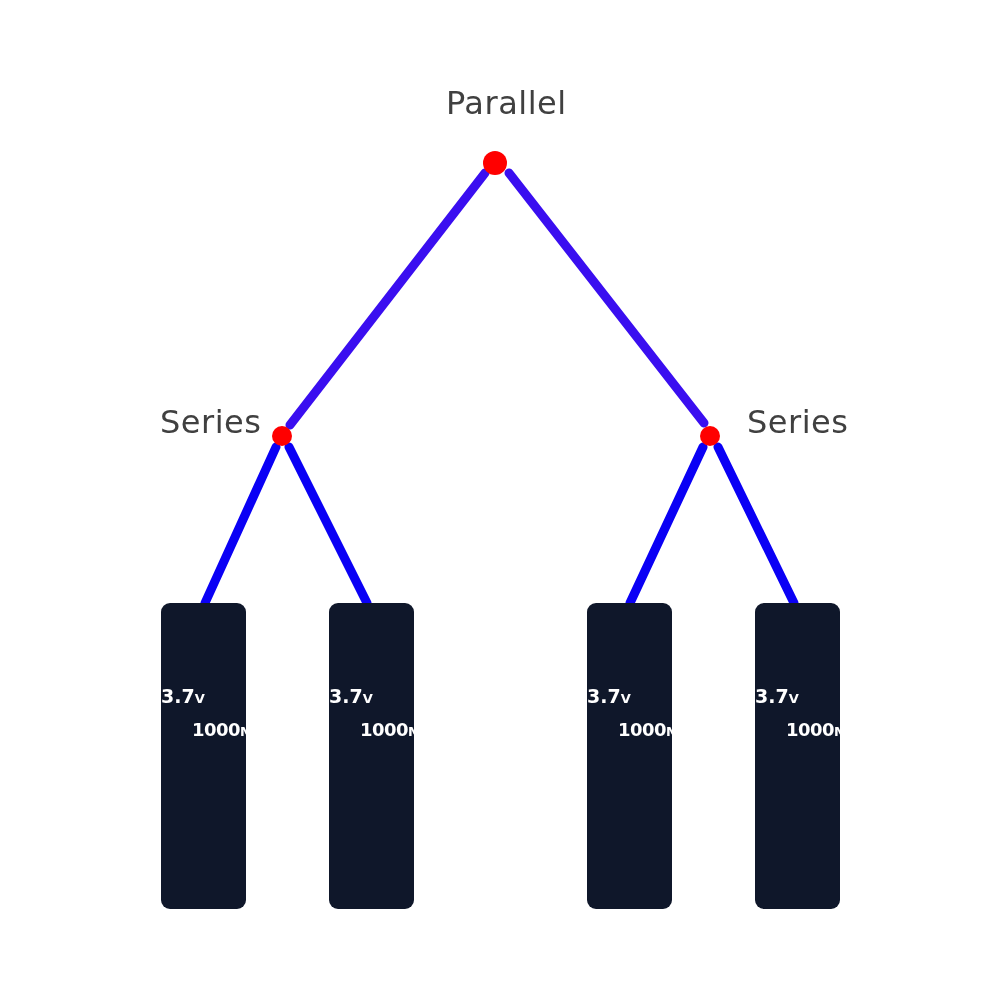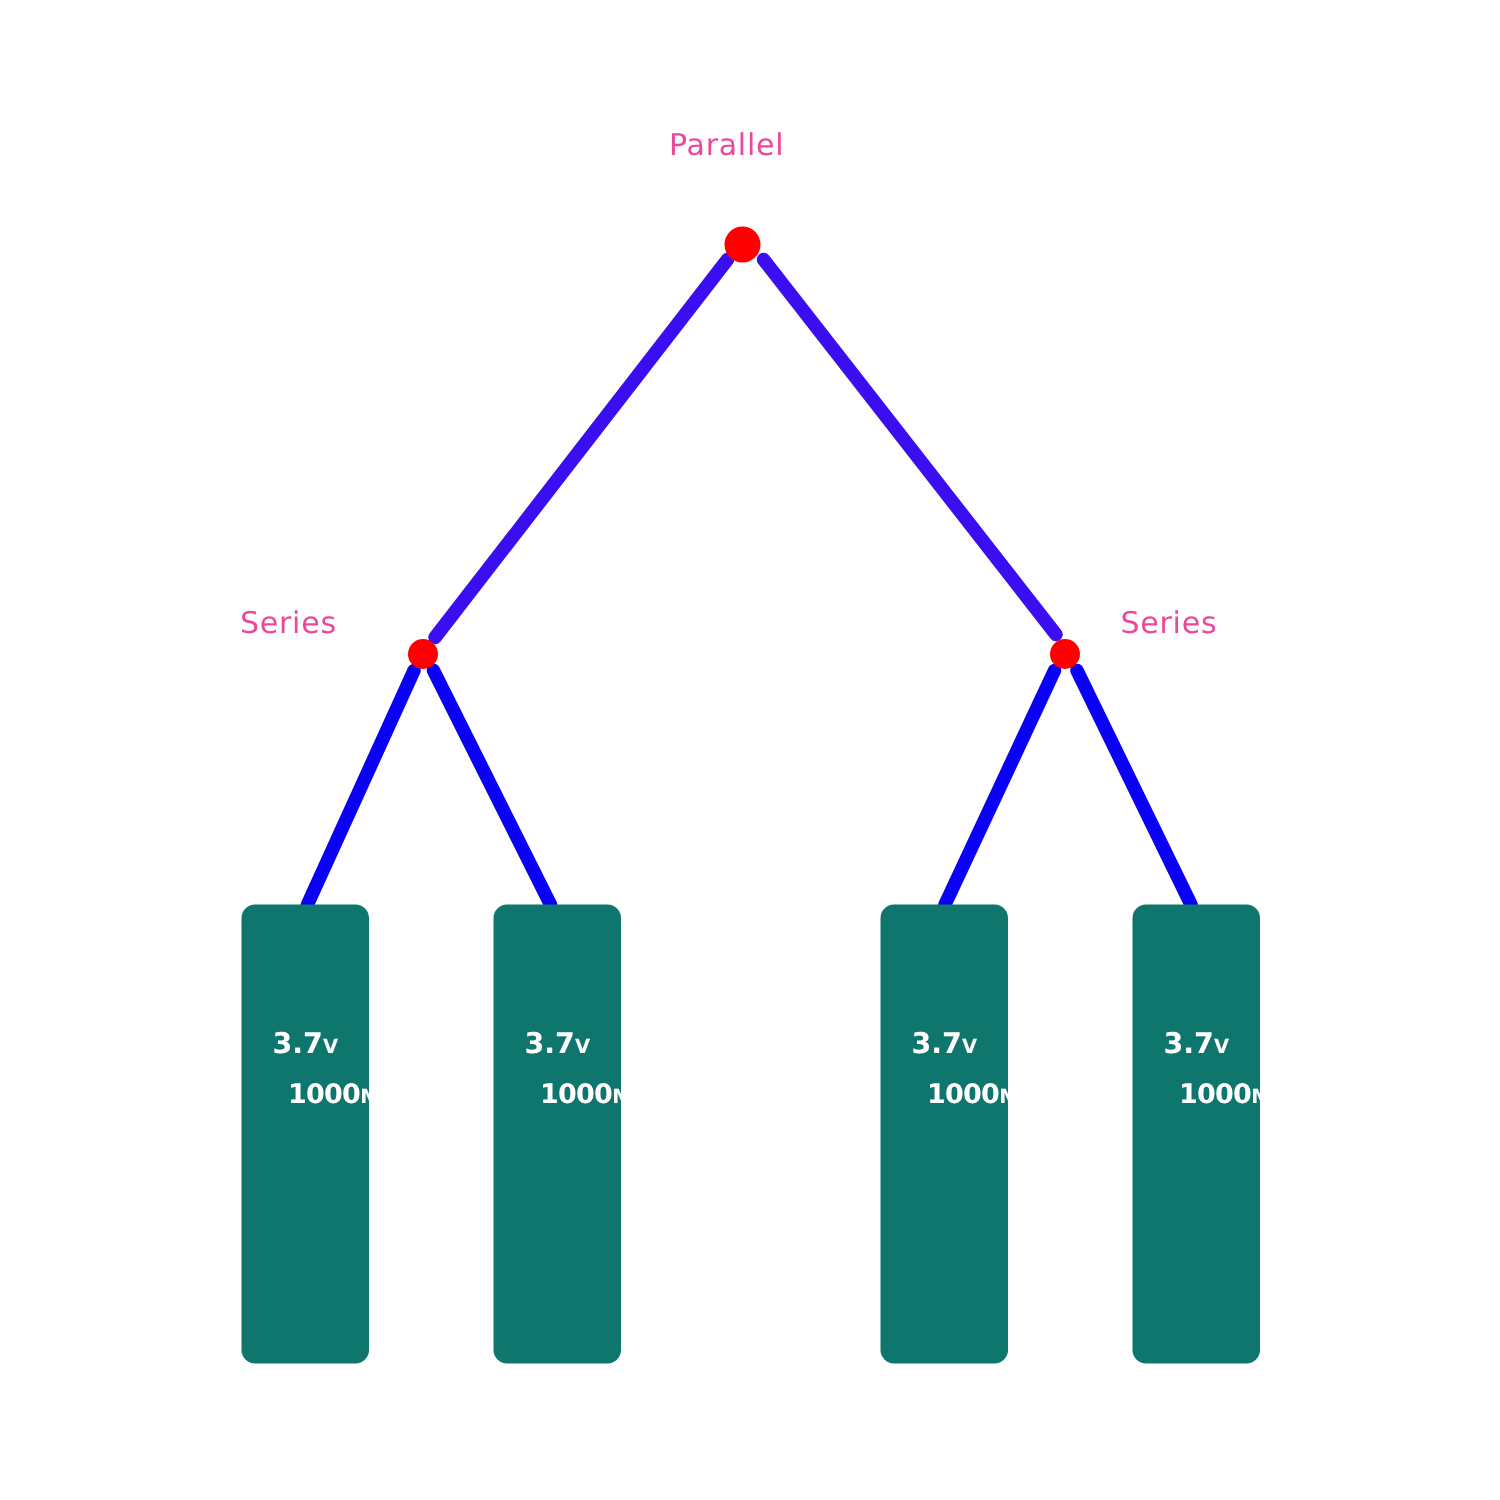--- a/index.html
+++ b/index.html
@@ -1,19 +1,19 @@
 <!DOCTYPE html>
 <html><head>
 <meta charset="utf-8">
 <style>
   html, body { margin:0; padding:0; background:#ffffff; }
   body { width:1000px; height:1000px; position:relative; overflow:hidden; font-family:"Liberation Sans", sans-serif; }
   svg.wires { position:absolute; left:0; top:0; width:1000px; height:1000px; }
-  .label { position:absolute; color:#ec4899; font-size:20px; font-family:"DejaVu Sans", sans-serif; letter-spacing:0.5px; }
-  .battery { position:absolute; width:85px; height:306px; background:#0f766e; border-radius:9px; color:#ffffff; text-align:center; font-family:"DejaVu Sans", sans-serif; font-weight:bold; }
+  .label { position:absolute; color:#404040; font-size:32px; font-family:"DejaVu Sans", sans-serif; letter-spacing:0.5px; }
+  .battery { position:absolute; width:85px; height:306px; background:#0f172a; border-radius:9px; color:#ffffff; font-family:"DejaVu Sans", sans-serif; font-weight:bold; }
   .battery .volt { position:absolute; top:82px; left:0; right:0; font-size:19px; }
   .battery .cap { position:absolute; top:116px; left:0; right:0; font-size:18px; letter-spacing:-0.5px;padding-left:31px; }
   .battery .unit-small { font-size:13px; }
 </style>
 </head>
 <body>
 
 <svg class="wires" viewBox="0 0 1000 1000">
   <g stroke-linecap="round" fill="none">
     <line x1="485" y1="173" x2="290" y2="425" stroke="#3a0ef0" stroke-width="9"></line>

